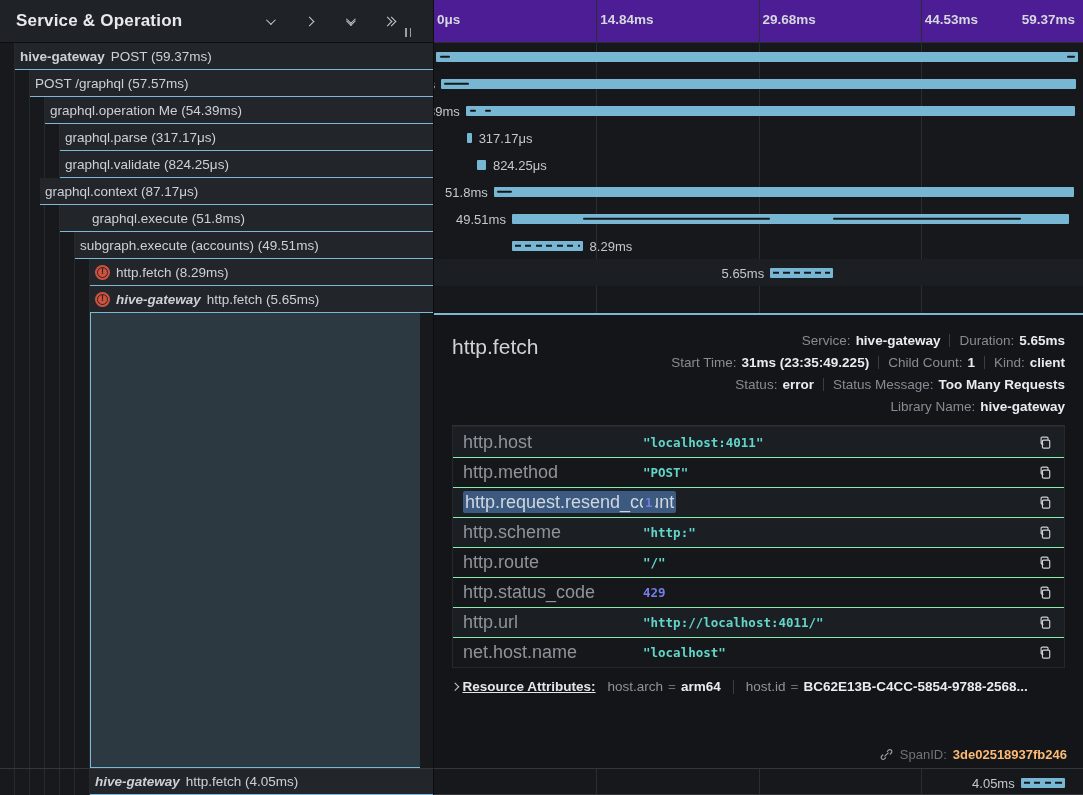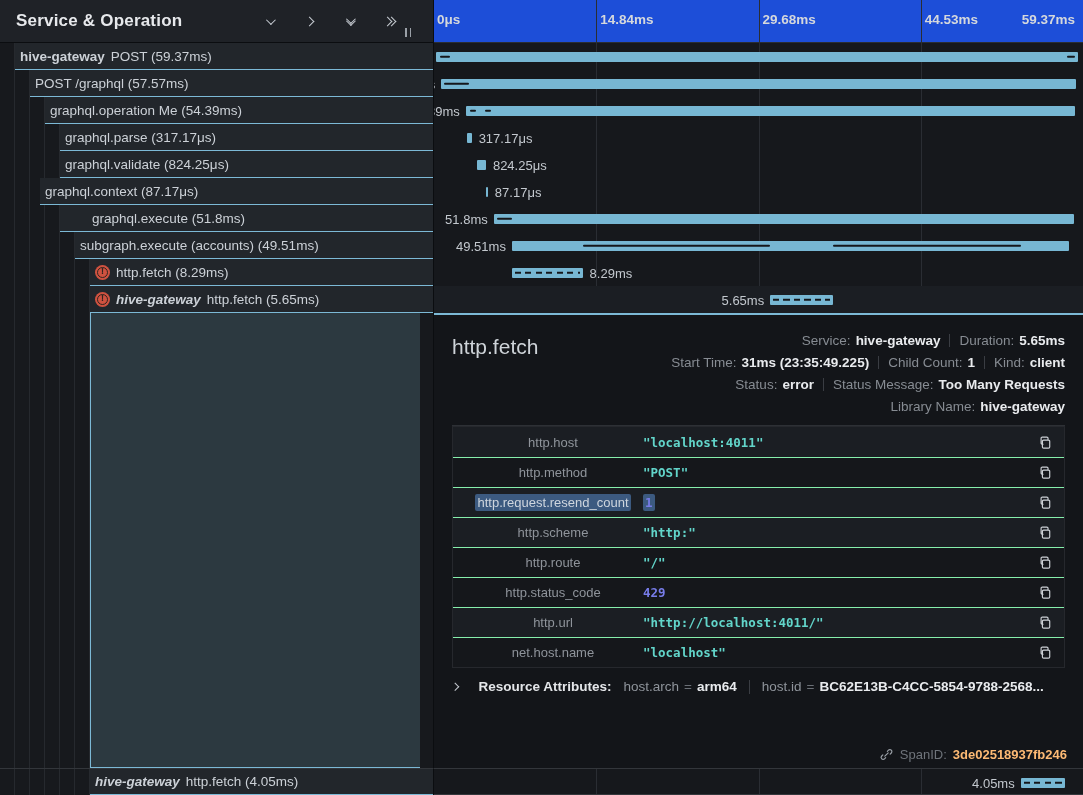--- a/index.html
+++ b/index.html
@@ -18,21 +18,21 @@
   
   .chv{width:7px;height:7px;border-right:1.9px solid currentColor;border-bottom:1.9px solid currentColor;display:inline-block;}
   .chv.down{transform:rotate(45deg) translateY(-2px);}
   .chv.right{transform:rotate(-45deg);}
   .dblv{display:inline-flex;flex-direction:column;align-items:center;}
   .dblv .chv+ .chv{margin-top:-5px;}
   .dblh{display:inline-flex;align-items:center;}
   .dblh .chv+ .chv{margin-left:-3px;}
 
   
-  .axis{background:#1d4ed8;border-bottom:1px solid #2a2d32;position:relative;}
+  .axis{background:#4c1d95;border-bottom:1px solid #2a2d32;position:relative;}
   .axis .tick-label{position:absolute;top:12px;color:#d5d8dc;font-size:13.5px;font-weight:600;white-space:nowrap;}
   .vline{position:absolute;top:0;bottom:0;width:1px;background:#2a2d33;}
 
   
   .tree,.left-detail,.bottom-left{background:repeating-linear-gradient(90deg,#17191d 0 14px,#26292e 14px 15px);border-right:1px solid #0b0d10;position:relative;}
   .tree-row{height:27px;display:flex;align-items:center;background:#22262b;border-bottom:1px solid #7cb9d6;position:relative;padding-left:5px;color:#ccd1d7;font-size:13.5px;white-space:nowrap;overflow:hidden;cursor:pointer;}
   .tree-row .svc{font-weight:700;margin-right:6px;}
   .tree-row .svc.it{font-style:italic;}
   .err{width:15px;height:15px;border-radius:50%;background:#cf5240;position:relative;flex:0 0 15px;margin-right:6px;}
   .err::before{content:"";position:absolute;inset:2px;border-radius:50%;border:1.5px solid #30241f;}
@@ -61,29 +61,29 @@
   .meta-val{color:#e9ebee;font-weight:700;}
   .meta-div{width:1px;height:13px;background:#3a3d43;margin:0 9px;}
   .hr{border-top:1px solid #2d3035;margin-top:8px;}
   .sect-head{display:flex;align-items:center;gap:8px;color:#e4e6e9;font-size:13.5px;font-weight:700;margin:13px 0 9px 0;cursor:pointer;}
   .sect-head .chv{width:5.5px;height:5.5px;border-width:1.6px;color:#c2c7cd;}
   .attr-table{border:1px solid #26282d;background:#101216;}
   .attr-row{height:30px;display:flex;align-items:center;padding:0 10px;}
   .attr-row.alt{background:#1b1e23;}
   .attr-row:not(.alt){background:#15171b;}
   .attr-row + .attr-row{border-top:1px solid #86efac;}
-  .attr-key{width:180px;flex:0 0 180px;color:#8f949b;font-size:13px;white-space:nowrap;text-align:center;}
+  .attr-key{width:180px;flex:0 0 180px;color:#8f949b;font-size:18px;white-space:nowrap;}
   .attr-val{flex:1;font-family:"DejaVu Sans Mono", monospace;font-size:12.5px;font-weight:700;}
   .attr-val.string{color:#62d5ca;}
   .attr-val.number{color:#777ce8;}
   .hl{background:#3c5a80;border-radius:2px;padding:1px 2px;}
   .attr-key .hl{color:#cfd6de;}
   .copy-btn{flex:0 0 16px;display:inline-flex;cursor:pointer;color:#ced2d7;}
   .res-line{display:flex;align-items:center;margin-top:11px;font-size:13.5px;white-space:nowrap;overflow:hidden;}
-  .res-line .sect-inline{display:flex;align-items:center;gap:21px;color:#e4e6e9;font-weight:700;cursor:pointer;}
+  .res-line .sect-inline{display:flex;align-items:center;gap:5px;color:#e4e6e9;font-weight:700;cursor:pointer;text-decoration:underline;}
   .res-line .sect-inline .chv{width:5.5px;height:5.5px;border-width:1.6px;color:#c2c7cd;}
   .res-item{display:flex;align-items:center;margin-left:12px;}
   .res-key{color:#8f949b;}
   .res-eq{color:#6a6f76;margin:0 5px;}
   .res-val{color:#e9ebee;font-weight:700;}
   .res-div{width:1px;height:14px;background:#3a3d43;margin-left:12px;}
   .footer-line{position:absolute;right:16px;bottom:6px;display:flex;align-items:center;gap:6px;font-size:13px;}
   .footer-line .lbl{color:#6f747b;}
   .footer-line .val{color:#fdba74;font-weight:700;}
   .link-ico{display:inline-flex;color:#9aa0a7;}
@@ -196,24 +196,20 @@
       </div>
       <div class="t-row">
         <span class="bar" style="left: 5.1%; width: 0.7%;"></span>
         <span class="t-label" style="left: calc(5.8% + 7px);">317.17μs</span>
       </div>
       <div class="t-row">
         <span class="bar" style="left: 6.6%; width: 1.4%;"></span>
         <span class="t-label" style="left: calc(8% + 7px);">824.25μs</span>
       </div>
       <div class="t-row">
-        <span class="bar" style="left: 8%; width: 0.3%;"></span>
-        <span class="t-label" style="left: calc(8.3% + 7px);">87.17μs</span>
-      </div>
-      <div class="t-row">
         <span class="bar" style="left: 9.2%; width: 89.4%;"></span>
         <span class="mark" style="left: 9.7%; width: 2.3%;"></span>
         <span class="t-label" style="right: calc(90.8% + 6px);">51.8ms</span>
       </div>
       <div class="t-row">
         <span class="bar" style="left: 12%; width: 85.9%;"></span>
         <span class="mark" style="left: 23%; width: 28.8%;"></span>
         <span class="mark" style="left: 61.5%; width: 29%;"></span>
         <span class="t-label" style="right: calc(88% + 6px);">49.51ms</span>
       </div>

